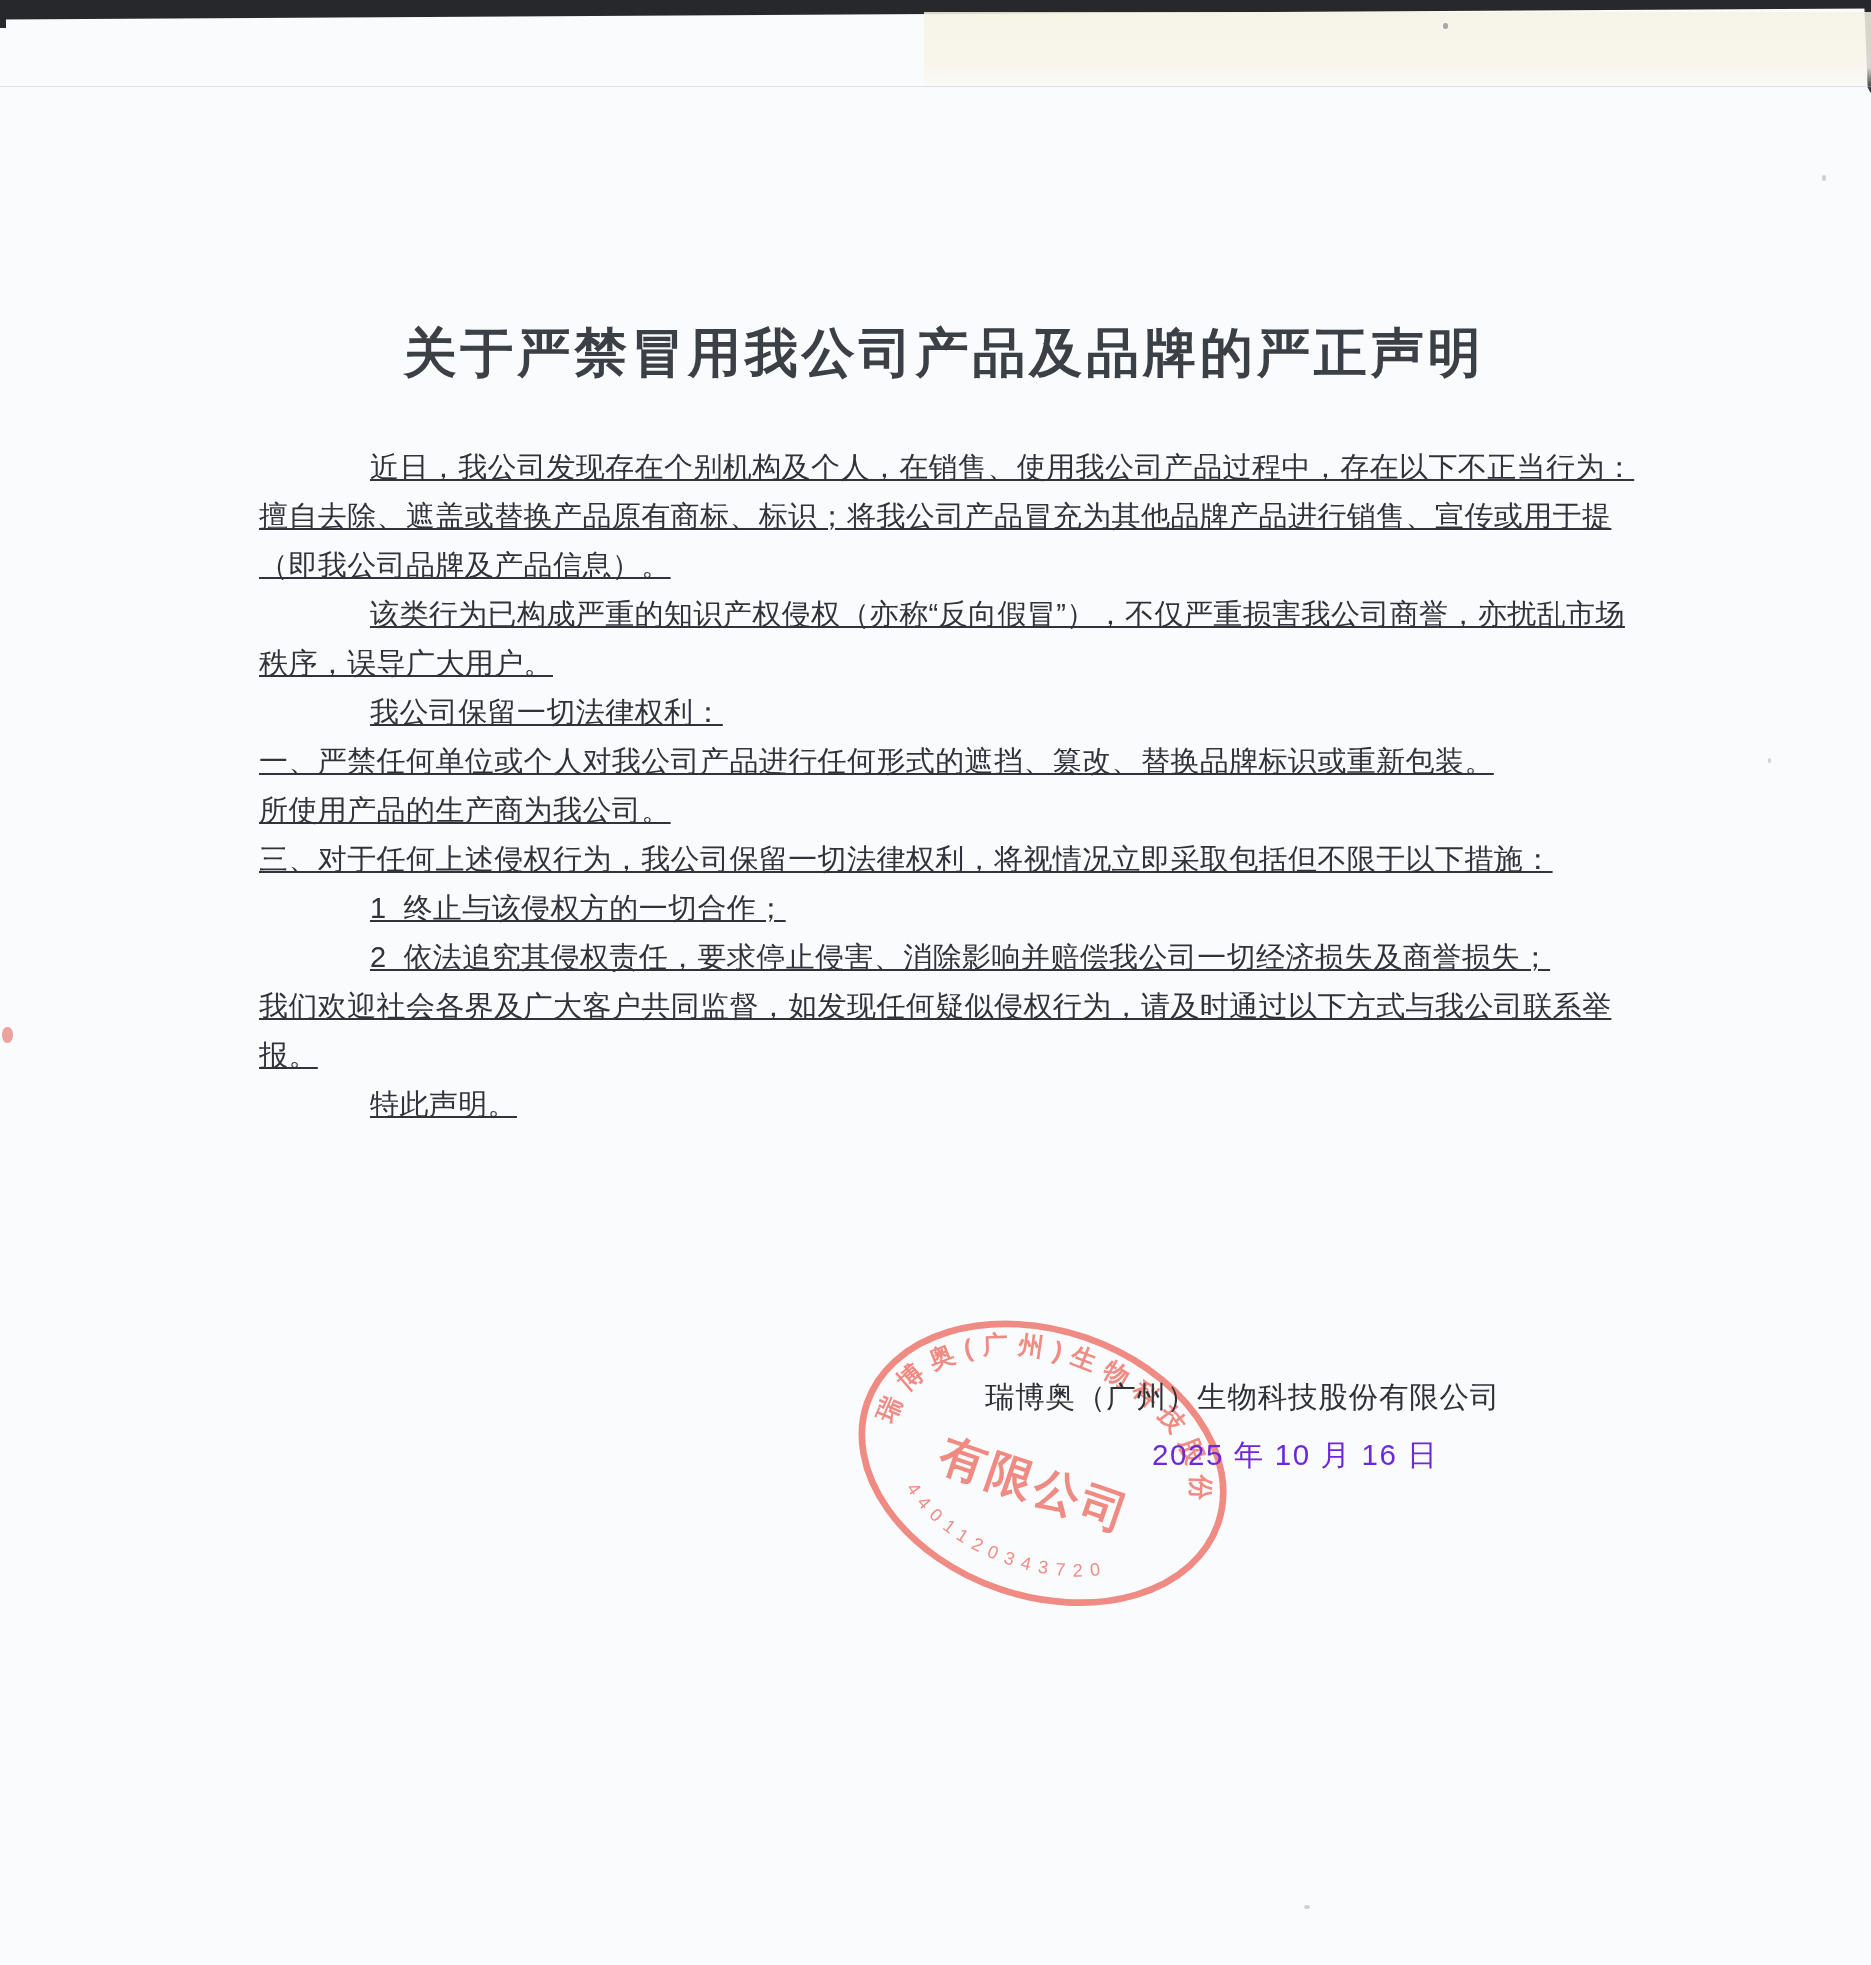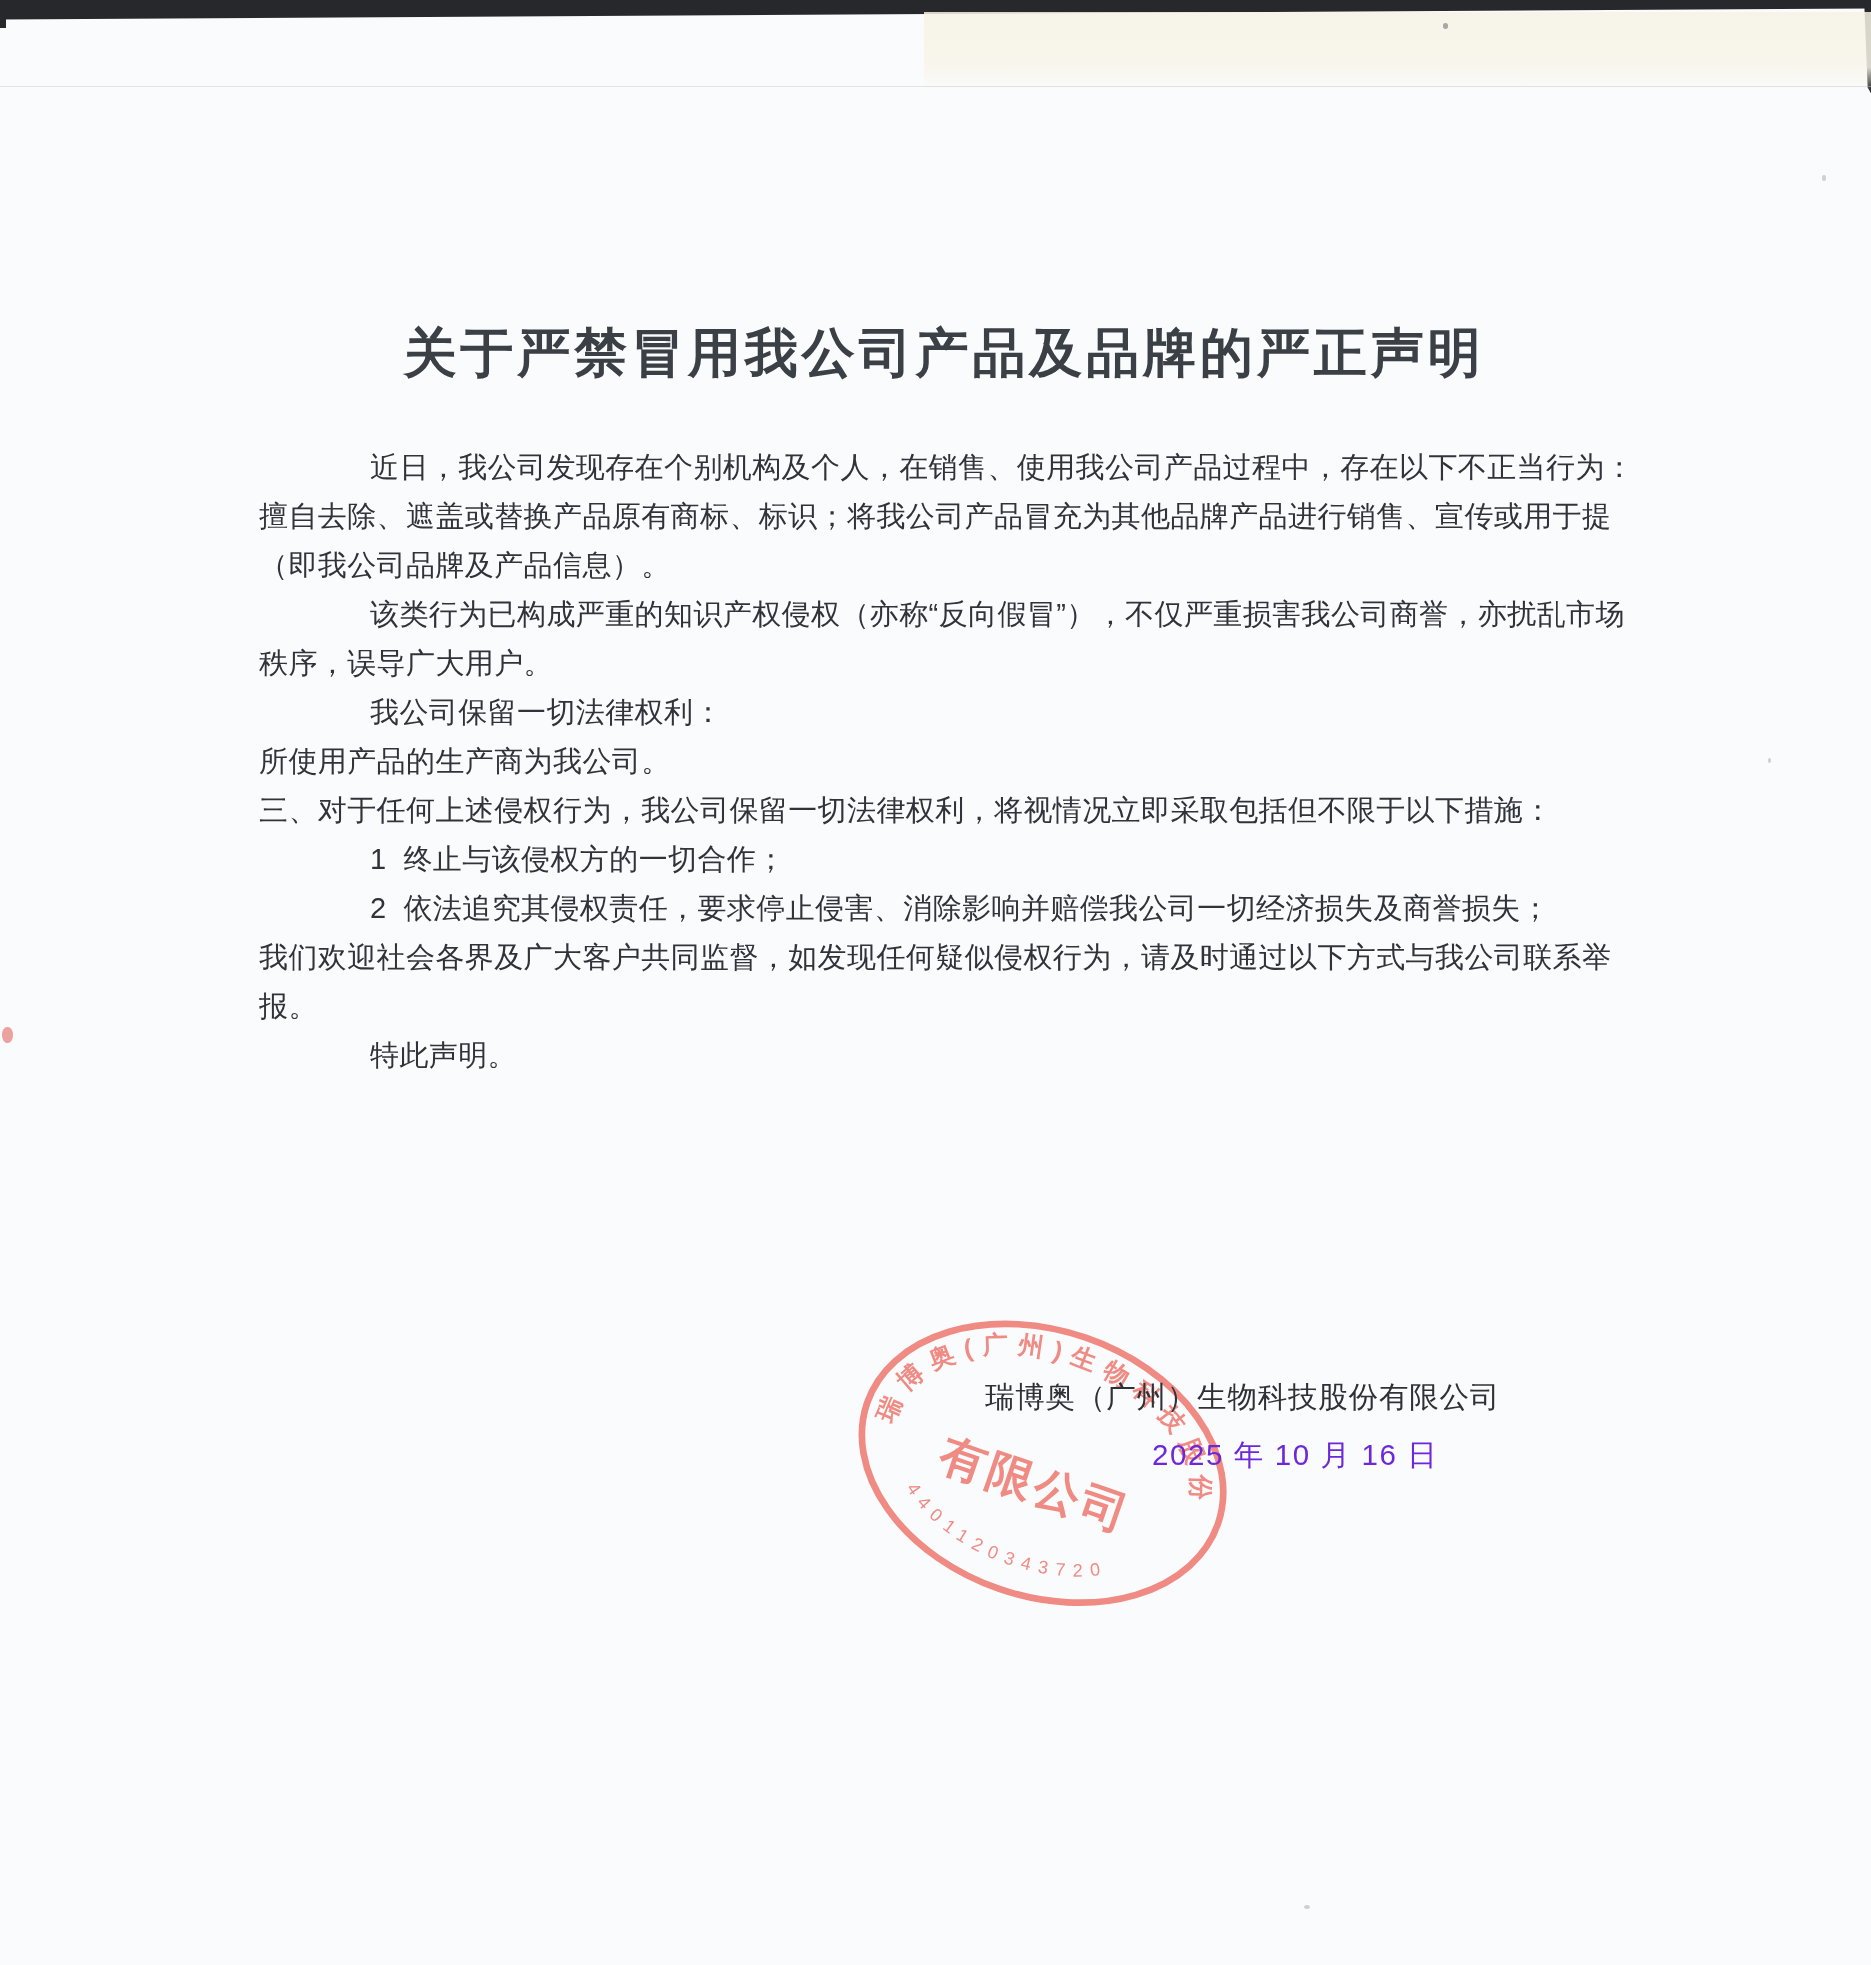--- a/index.html
+++ b/index.html
@@ -59,20 +59,21 @@
   
   .body-text{
     position:absolute;left:259px;top:443px;width:1368px;
     font-size:29px;color:var(--ink-color);
     z-index:3;
   }
   .body-text .line{
     height:49px;line-height:49px;
     white-space:pre;
     letter-spacing:0.4px;
+    text-decoration:underline;
   }
   .body-text .line.indent{padding-left:111px;}
 
   
   .sig-company{
     position:absolute;left:985px;top:1378px;
     font-size:29.5px;color:#2e3237;letter-spacing:0.8px;z-index:4;white-space:pre;
   }
   .sig-date{
     position:absolute;left:1152px;top:1436px;
@@ -111,20 +112,21 @@
 
   <h1 class="title">关于严禁冒用我公司产品及品牌的严正声明</h1>
 
   <div class="body-text">
       <div class="line indent">近日，我公司发现存在个别机构及个人，在销售、使用我公司产品过程中，存在以下不正当行为：</div>
       <div class="line">擅自去除、遮盖或替换产品原有商标、标识；将我公司产品冒充为其他品牌产品进行销售、宣传或用于提</div>
       <div class="line">（即我公司品牌及产品信息）。</div>
       <div class="line indent">该类行为已构成严重的知识产权侵权（亦称“反向假冒”），不仅严重损害我公司商誉，亦扰乱市场</div>
       <div class="line">秩序，误导广大用户。</div>
       <div class="line indent">我公司保留一切法律权利：</div>
+      <div class="line">一、严禁任何单位或个人对我公司产品进行任何形式的遮挡、篡改、替换品牌标识或重新包装。</div>
       <div class="line">所使用产品的生产商为我公司。</div>
       <div class="line">三、对于任何上述侵权行为，我公司保留一切法律权利，将视情况立即采取包括但不限于以下措施：</div>
       <div class="line indent">1  终止与该侵权方的一切合作；</div>
       <div class="line indent">2  依法追究其侵权责任，要求停止侵害、消除影响并赔偿我公司一切经济损失及商誉损失；</div>
       <div class="line">我们欢迎社会各界及广大客户共同监督，如发现任何疑似侵权行为，请及时通过以下方式与我公司联系举</div>
       <div class="line">报。</div>
       <div class="line indent">特此声明。</div>
     </div>
 
   <div class="seal">

